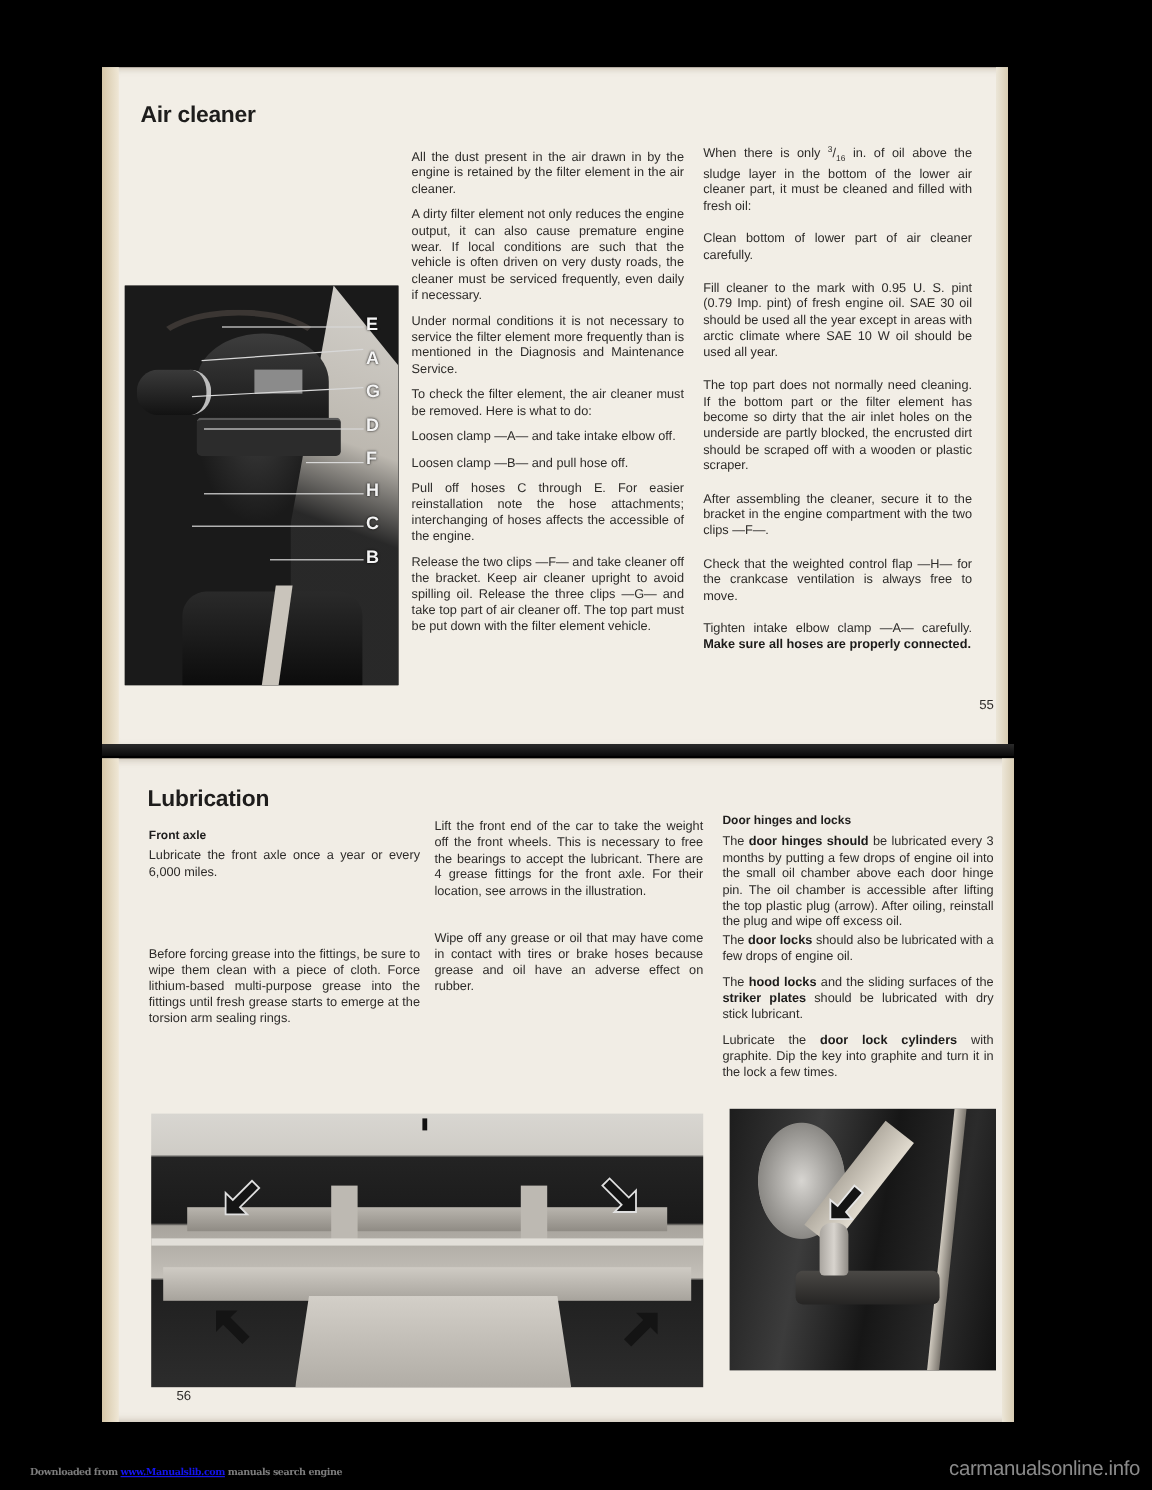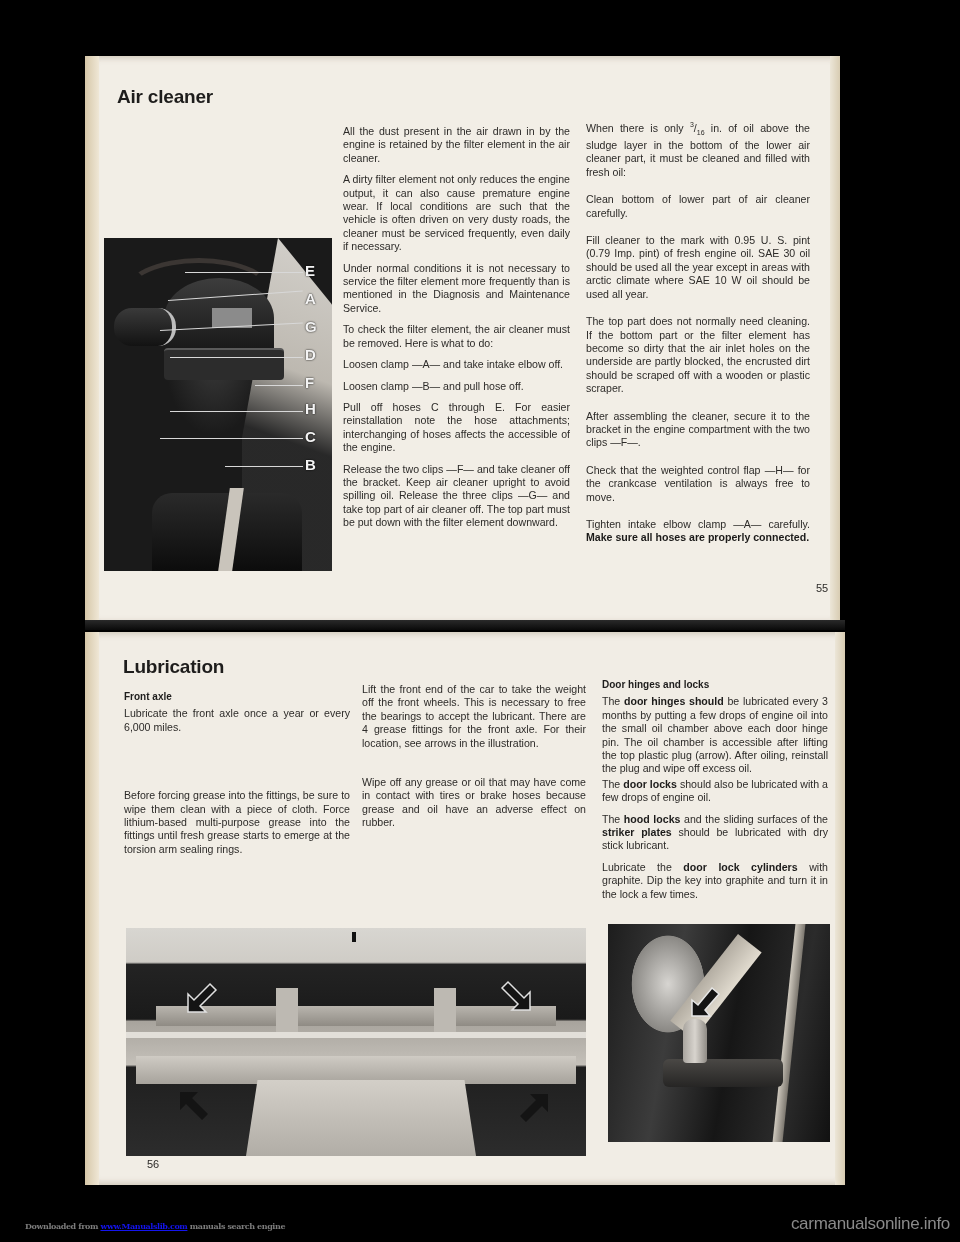--- a/index.html
+++ b/index.html
@@ -125,21 +125,21 @@
 <span class="callout-letter" style="left:305px;top:456px;">B</span>
 
 <div class="col" style="left:343px;top:125px;width:227px;">
   <p>All the dust present in the air drawn in by the engine is retained by the filter element in the air cleaner.</p>
   <p>A dirty filter element not only reduces the engine output, it can also cause premature engine wear. If local conditions are such that the vehicle is often driven on very dusty roads, the cleaner must be serviced frequently, even daily if necessary.</p>
   <p>Under normal conditions it is not necessary to service the filter element more frequently than is mentioned in the Diagnosis and Maintenance Service.</p>
   <p>To check the filter element, the air cleaner must be removed. Here is what to do:</p>
   <p>Loosen clamp —A— and take intake elbow off.</p>
   <p>Loosen clamp —B— and pull hose off.</p>
   <p>Pull off hoses C through E. For easier reinstallation note the hose attachments; interchanging of hoses affects the accessible of the engine.</p>
-  <p>Release the two clips —F— and take cleaner off the bracket. Keep air cleaner upright to avoid spilling oil. Release the three clips —G— and take top part of air cleaner off. The top part must be put down with the filter element downward.</p>
+  <p>Release the two clips —F— and take cleaner off the bracket. Keep air cleaner upright to avoid spilling oil. Release the three clips —G— and take top part of air cleaner off. The top part must be put down with the filter element vehicle.</p>
 </div>
 
 <div class="col" style="left:586px;top:118px;width:224px;">
   <p><span>When there is only </span><span class="frac"><sup>3</sup>/<sub>16</sub></span><span> in. of oil above the sludge layer in the bottom of the lower air cleaner part, it must be cleaned and filled with fresh oil:</span></p>
   <p class="gap">Clean bottom of lower part of air cleaner carefully.</p>
   <p class="gap">Fill cleaner to the mark with 0.95 U. S. pint (0.79 Imp. pint) of fresh engine oil. SAE 30 oil should be used all the year except in areas with arctic climate where SAE 10 W oil should be used all year.</p>
   <p class="gap">The top part does not normally need cleaning. If the bottom part or the filter element has become so dirty that the air inlet holes on the underside are partly blocked, the encrusted dirt should be scraped off with a wooden or plastic scraper.</p>
   <p class="gap">After assembling the cleaner, secure it to the bracket in the engine compartment with the two clips —F—.</p>
   <p class="gap">Check that the weighted control flap —H— for the crankcase ventilation is always free to move.</p>
   <p class="gap"><span>Tighten intake elbow clamp —A— carefully. </span><b>Make sure all hoses are properly connected.</b></p>

